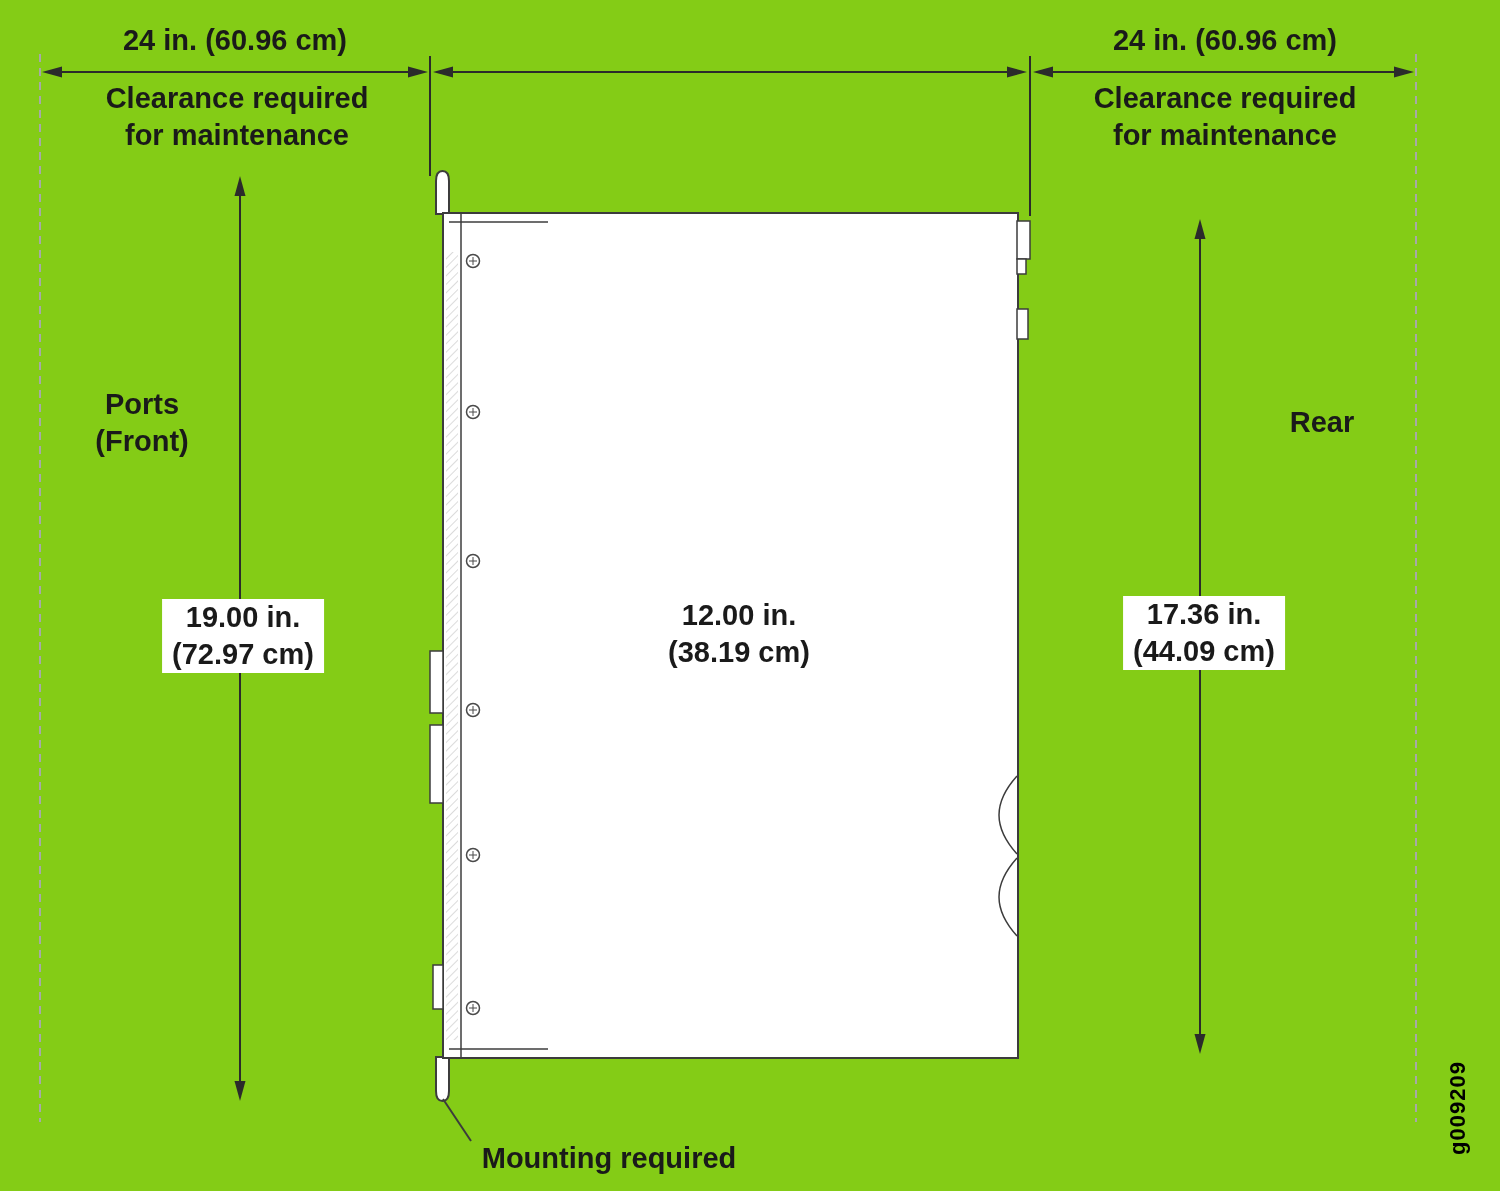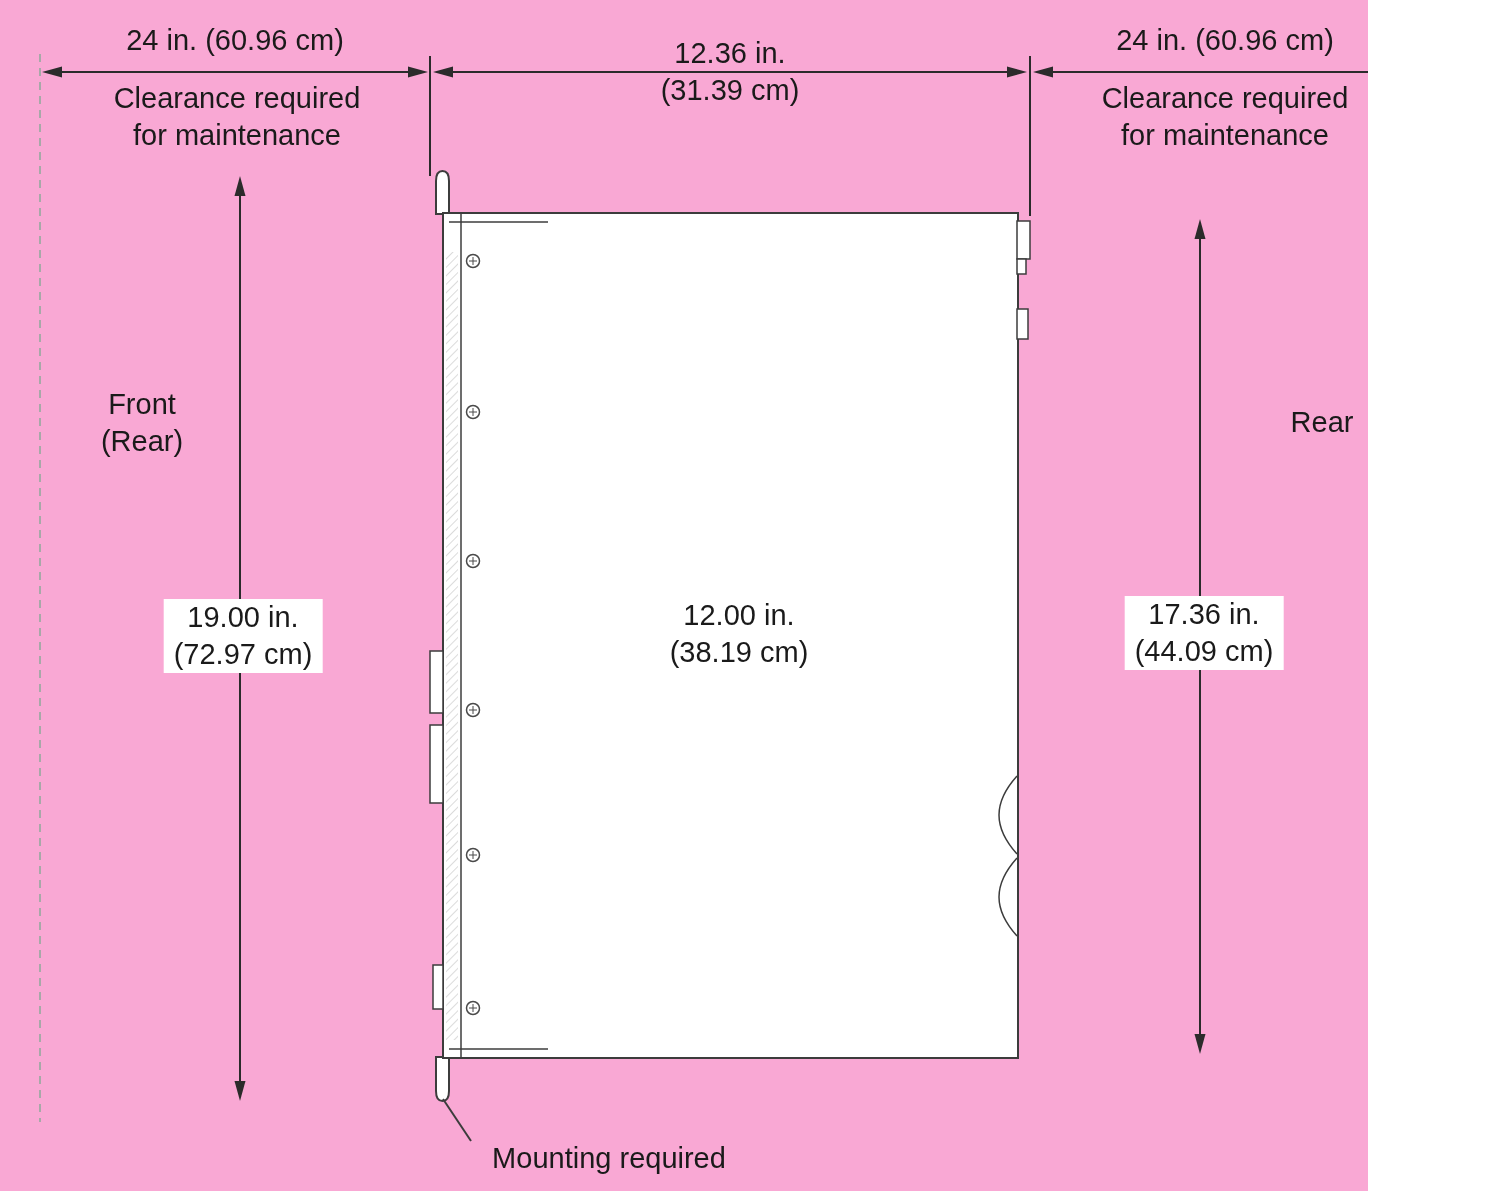--- a/index.html
+++ b/index.html
@@ -1,23 +1,24 @@
 <!DOCTYPE html>
 <html><head>
 <meta charset="utf-8">
 <style>
   * { margin: 0; padding: 0; box-sizing: border-box; }
   html, body { background: #ffffff; }
   body { font-family: "Liberation Sans", sans-serif; }
   .canvas {
     position: relative;
-    width: 1368px;
+    width: 1500px;
     height: 1191px;
-    background: #f9a8d4;
+    background: #84cc16;
     overflow: hidden;
+    font-weight: bold;
   }
   svg.art { position: absolute; left: 0; top: 0; width: 1500px; height: 1191px; }
   .label {
     position: absolute;
     color: #1a1a1a;
     font-size: 29px;
     line-height: 37px;
     text-align: center;
     white-space: nowrap;
     transform: translateX(-50%);
@@ -141,34 +142,30 @@
       <line x1="443" y1="1099" x2="471" y2="1141" stroke-width="2"></line>
     </g>
   </svg>
 
   <div class="label" style="left:235px; top:22px;">24 in. (60.96 cm)</div>
   <div class="label" style="left:237px; top:80px;">
     <div>Clearance required</div>
     <div>for maintenance</div>
   </div>
 
-  <div class="label" style="left:730px; top:35px;">
-    <div>12.36 in.</div>
-    <div>(31.39 cm)</div>
-  </div>
 
   <div class="label" style="left:1225px; top:22px;">24 in. (60.96 cm)</div>
   <div class="label" style="left:1225px; top:80px;">
     <div>Clearance required</div>
     <div>for maintenance</div>
   </div>
 
   <div class="label" style="left:142px; top:386px;">
-    <div>Front</div>
-    <div>(Rear)</div>
+    <div>Ports</div>
+    <div>(Front)</div>
   </div>
 
   <div class="label" style="left:1306px; top:404px;margin-left:16px;">Rear</div>
 
   <div class="label bg" style="left:243px; top:599px;">
     <div>19.00 in.</div>
     <div>(72.97 cm)</div>
   </div>
 
   <div class="label" style="left:727px; top:597px;margin-left:12px;">

